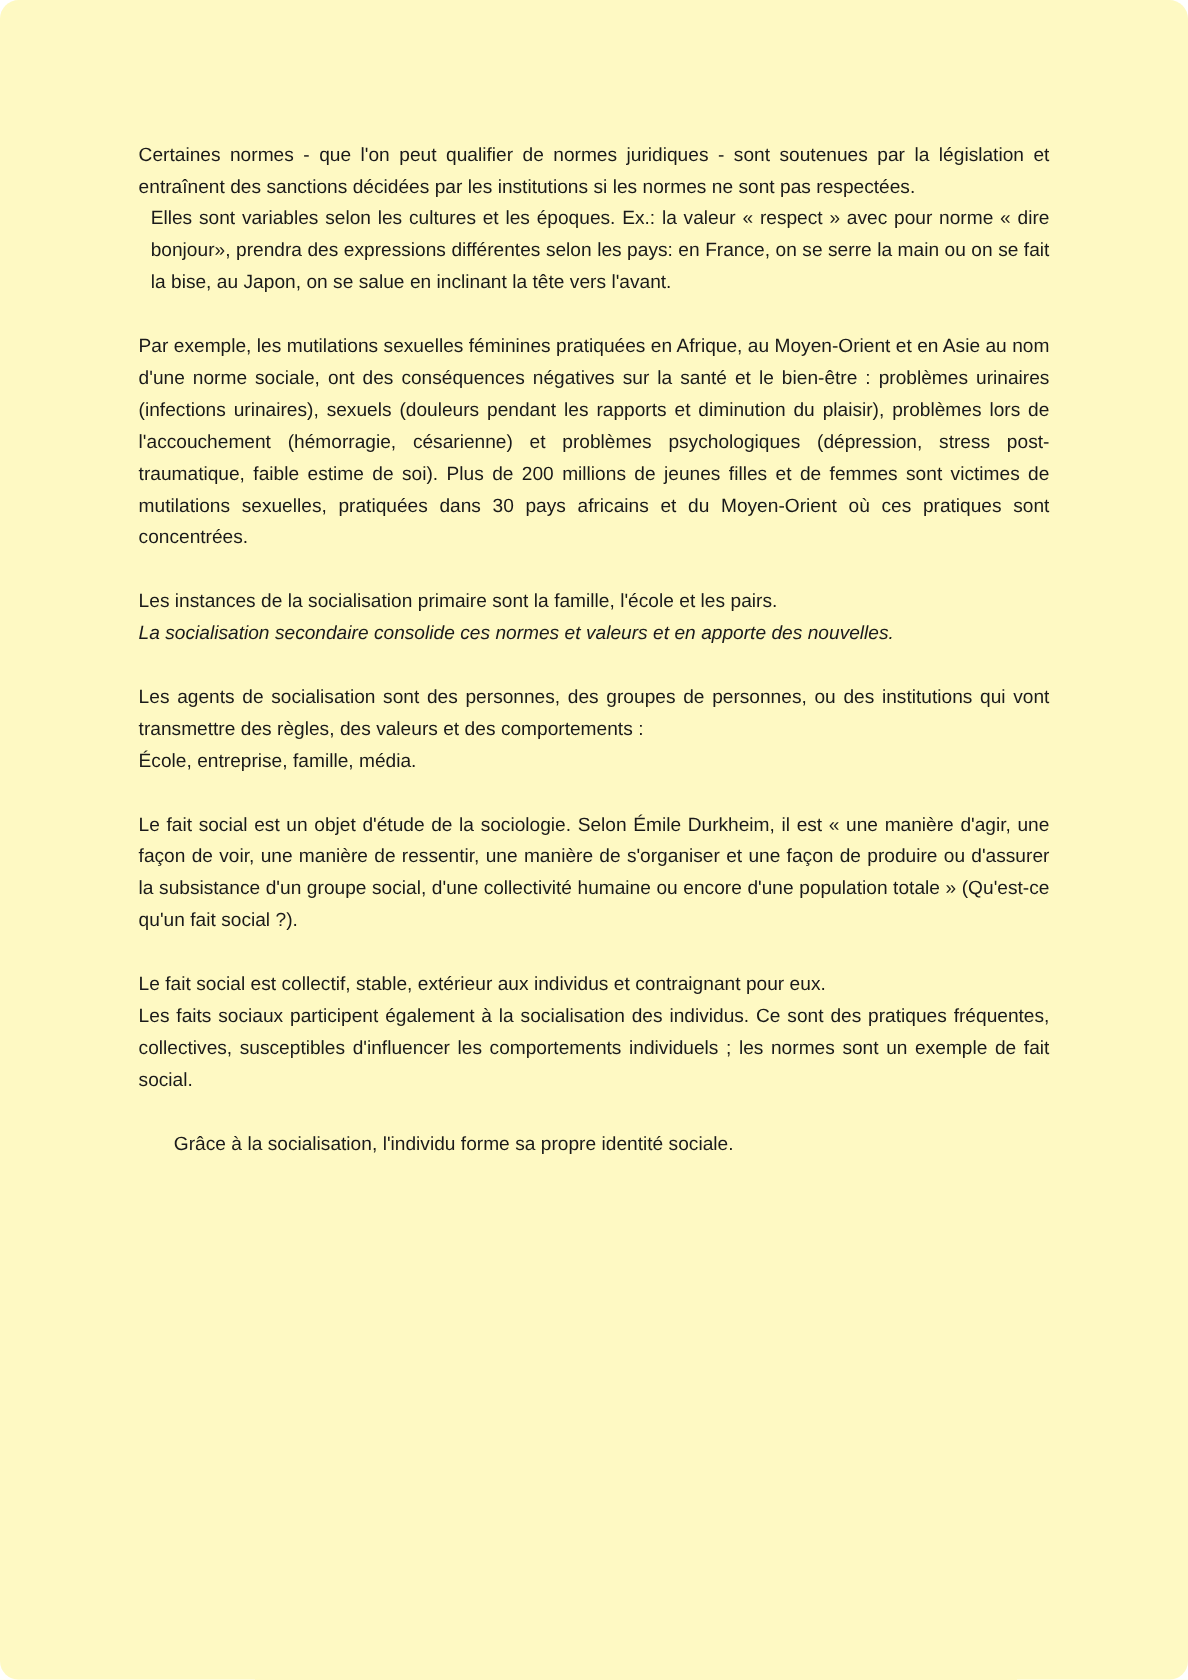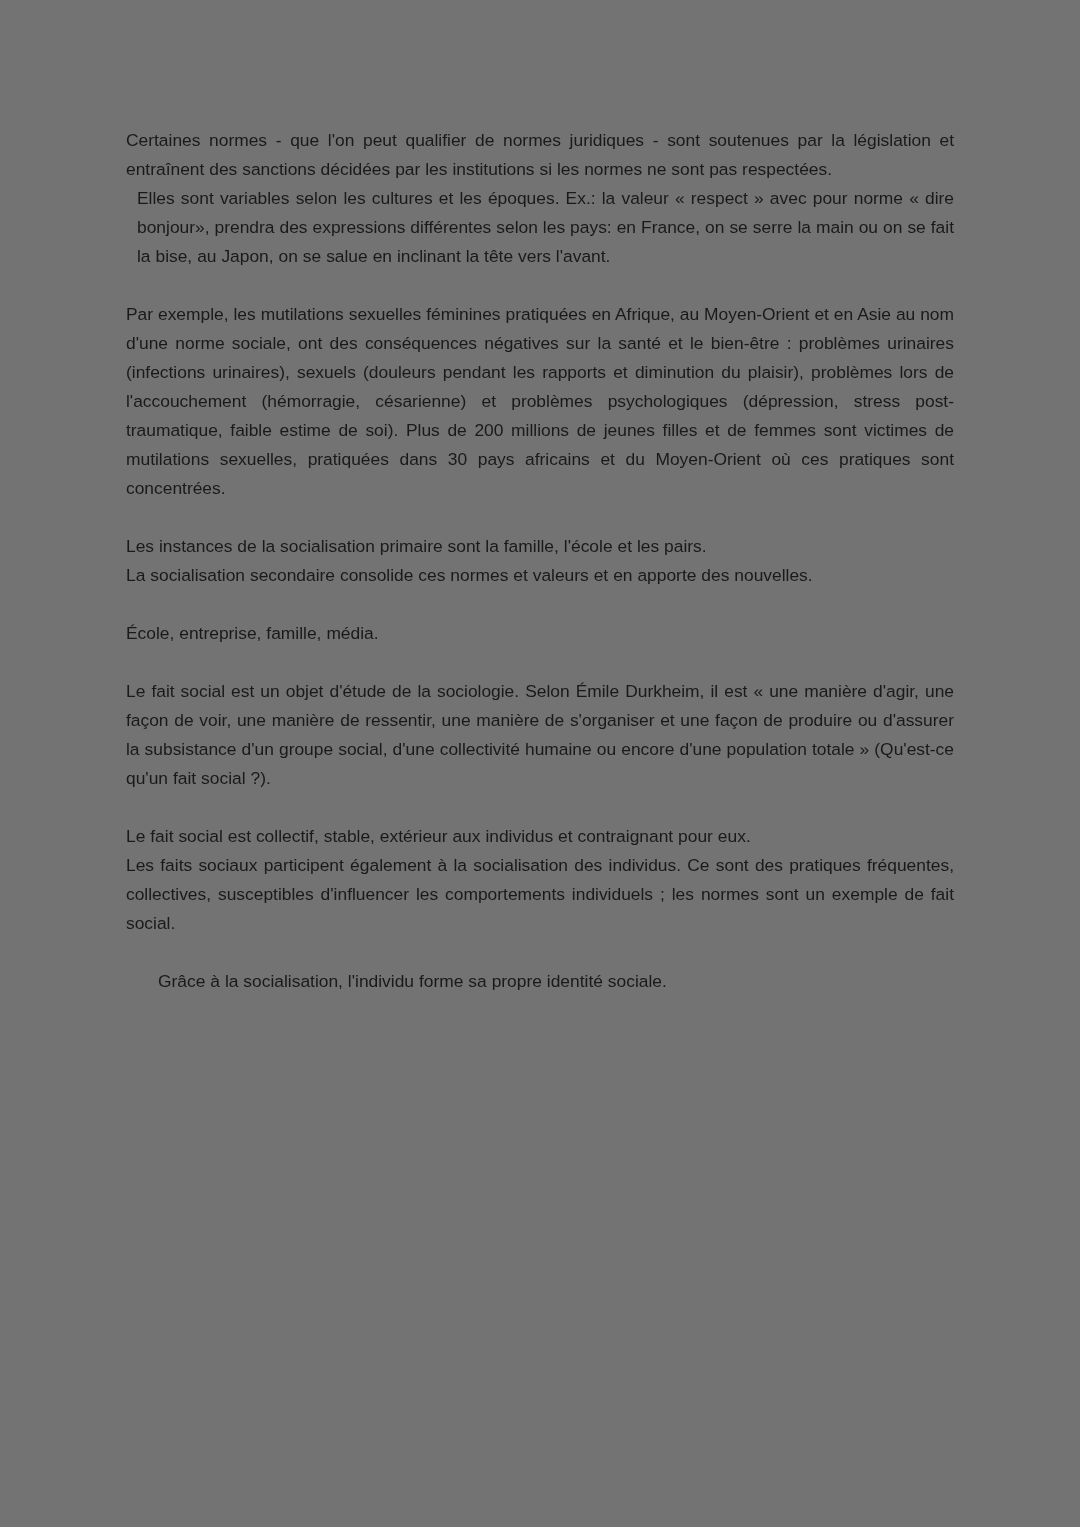--- a/index.html
+++ b/index.html
@@ -35,44 +35,45 @@
     hyphens: none;
     word-spacing: 0.1px;
   }
   .spacer {
     height: 29px;
   }
 </style>
 </head>
 <body>
 
-<div class="page" style="background: #737373;">
+<div class="page" style="background: #fef9c3; border-radius: 17px;">
   <div class="doc-body">
 
     <div>
       <p class="para" style="color: rgb(26, 26, 26);">Certaines normes - que l'on peut qualifier de normes juridiques - sont soutenues par la législation et entraînent des sanctions décidées par les institutions si les normes ne sont pas respectées.</p>
       <p class="para" style="color: rgb(26, 26, 26); margin-left: 11px;">Elles sont variables selon les cultures et les époques. Ex.: la valeur « respect » avec pour norme « dire bonjour», prendra des expressions différentes selon les pays: en France, on se serre la main ou on se fait la bise, au Japon, on se salue en inclinant la tête vers l'avant.</p>
     </div>
 
     <div class="spacer"></div>
 
     <div>
       <p class="para" style="color: rgb(26, 26, 26);">Par exemple, les mutilations sexuelles féminines pratiquées en Afrique, au Moyen-Orient et en Asie au nom d'une norme sociale, ont des conséquences négatives sur la santé et le bien-être : problèmes urinaires (infections urinaires), sexuels (douleurs pendant les rapports et diminution du plaisir), problèmes lors de l'accouchement (hémorragie, césarienne) et problèmes psychologiques (dépression, stress post-traumatique, faible estime de soi). Plus de 200 millions de jeunes filles et de femmes sont victimes de mutilations sexuelles, pratiquées dans 30 pays africains et du Moyen-Orient où ces pratiques sont concentrées.</p>
     </div>
 
     <div class="spacer"></div>
 
     <div>
       <p class="para" style="color: rgb(26, 26, 26);">Les instances de la socialisation primaire sont la famille, l'école et les pairs.</p>
-      <p class="para" style="color: rgb(26, 26, 26);">La socialisation secondaire consolide ces normes et valeurs et en apporte des nouvelles.</p>
+      <p class="para" style="color: rgb(26, 26, 26); font-style: italic;">La socialisation secondaire consolide ces normes et valeurs et en apporte des nouvelles.</p>
     </div>
 
     <div class="spacer"></div>
 
     <div>
+      <p class="para" style="color: rgb(26, 26, 26);">Les agents de socialisation sont des personnes, des groupes de personnes, ou des institutions qui vont transmettre des règles, des valeurs et des comportements :</p>
       <p class="para" style="color: rgb(26, 26, 26);">École, entreprise, famille, média.</p>
     </div>
 
     <div class="spacer"></div>
 
     <div>
       <p class="para" style="color: rgb(26, 26, 26);">Le fait social est un objet d'étude de la sociologie. Selon Émile Durkheim, il est « une manière d'agir, une façon de voir, une manière de ressentir, une manière de s'organiser et une façon de produire ou d'assurer la subsistance d'un groupe social, d'une collectivité humaine ou encore d'une population totale » (Qu'est-ce qu'un fait social ?).</p>
     </div>
 
     <div class="spacer"></div>

